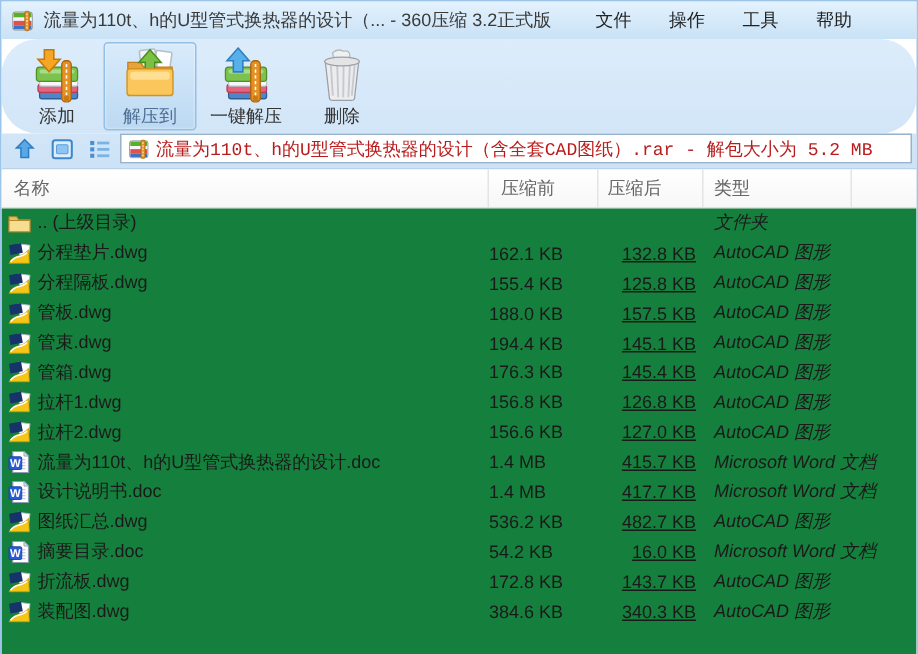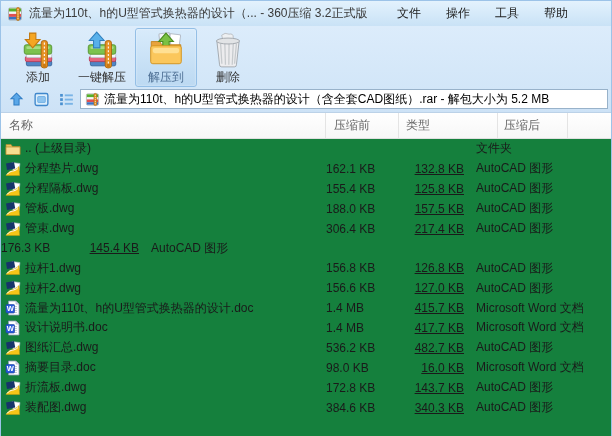--- a/index.html
+++ b/index.html
@@ -30,20 +30,21 @@
     white-space:nowrap; overflow:hidden;
   }
   .menu-bar { margin-left:auto; display:flex; gap:23px; padding-right:36px; }
   .menu-item { color:#222; cursor:default; padding:2px 1px; }
   
   .toolbar {
     height:63px; flex:0 0 63px;
     background:linear-gradient(#dcecfb,#d2e6f8);
     display:flex; align-items:stretch;
     padding:2px 0 2px 6px;
+    border-radius:24px;
   }
   .tbtn {
     min-width:62px; padding:2px 8px 0;
     display:flex; flex-direction:column; align-items:center;
     border:1px solid transparent; border-radius:3px;
     cursor:default;
   }
   .tbtn .ticon { width:38px; height:38px; display:block; }
   .tbtn .ticon svg { width:38px; height:38px; display:block; }
   .tbtn .tlabel { margin-top:0px; color:#333; }
@@ -67,21 +68,21 @@
     border-radius:2px; cursor:default;
   }
   .nav-btn svg { width:17px; height:17px; display:block; }
   .address-field {
     flex:1; height:20px;
     background:#fff; border:1px solid #98b2ca;
     display:flex; align-items:center; gap:4px;
     padding:0 4px; overflow:hidden; white-space:nowrap;
   }
   .address-field .arc-ic { width:15px; height:15px; flex:0 0 15px; }
-  .address-text { color:#000000; white-space:nowrap; }
+  .address-text { color:#b91c1c; white-space:nowrap;font-family:Liberation Mono, monospace; }
   
   .list-header {
     height:26px; flex:0 0 26px;
     display:flex; align-items:center;
     background:linear-gradient(#ffffff,#f7f7f7);
     border-bottom:1px solid #e0e0e0;
     color:#666;
   }
   .hcell { height:100%; display:flex; align-items:center; border-right:1px solid #e4e4e4; }
   .h-name  { width:325px; padding-left:8px; }
@@ -90,21 +91,21 @@
   .h-type  { width:99px;  padding-left:7px; }
   .h-rest  { flex:1; border-right:none; }
   
   .file-list { flex:1; background:#15803d; overflow:hidden; }
   .row { height:19.9px; display:flex; align-items:center; cursor:default; }
   .cell { overflow:hidden; white-space:nowrap; }
   .c-name { width:325px; display:flex; align-items:center; gap:4px; padding-left:4px; }
   .c-name .ficon, .c-name .ficon svg { width:16px; height:16px; flex:0 0 16px; display:block; }
   .c-before { width:73px; text-align:left; padding-right:3px; }
   .c-after  { width:70px; text-align:right; padding-right:5px;text-decoration:underline; }
-  .c-type   { flex:1; padding-left:7px; }
+  .c-type   { flex:1; padding-left:7px;font-style:italic; }
 </style>
 </head>
 <body>
 
 <div class="window">
 
   <div class="titlebar">
     <span class="app-ic">
       <svg viewBox="0 0 16 16">
         <rect x="1.5" y="2" width="13" height="12" rx="1.5" fill="#fff" stroke="#888" stroke-width="0.6"></rect>
@@ -135,52 +136,52 @@
             <rect x="5" y="13" width="26" height="9" rx="2" fill="#7cc24e" stroke="#4e8f2a" stroke-width="0.8"></rect>
             <rect x="7" y="14.5" width="22" height="2.5" rx="1" fill="#a8dd85"></rect>
             <rect x="21" y="9" width="6" height="26" rx="2.5" fill="#e59022" stroke="#a8620d" stroke-width="0.8"></rect>
             <path d="M24,11 V31" stroke="#fff" stroke-width="1" stroke-dasharray="2 1.6"></path>
             <rect x="22.5" y="31" width="3" height="4" rx="1" fill="#c97a14"></rect>
             <path d="M10,2 h6 v6 h4 l-7,8 -7,-8 h4 z" fill="#f5a623" stroke="#c47a10" stroke-width="1"></path>
           </svg>
         </span>
     <span class="tlabel">添加</span>
   </div>
-      <div class="tbtn">
-    <span class="ticon">
-          <svg viewBox="0 0 36 36">
-            <rect x="7" y="28" width="24" height="5" rx="1.5" fill="#4f86c6" stroke="#2f5e96" stroke-width="0.8"></rect>
-            <rect x="6" y="24" width="25" height="5" rx="1.5" fill="#e4647e" stroke="#b93a55" stroke-width="0.8"></rect>
-            <rect x="7" y="21" width="24" height="4" rx="1" fill="#f6f8fa" stroke="#b9c4cf" stroke-width="0.8"></rect>
-            <rect x="5" y="13" width="26" height="9" rx="2" fill="#7cc24e" stroke="#4e8f2a" stroke-width="0.8"></rect>
-            <rect x="7" y="14.5" width="22" height="2.5" rx="1" fill="#a8dd85"></rect>
-            <rect x="21" y="9" width="6" height="26" rx="2.5" fill="#e59022" stroke="#a8620d" stroke-width="0.8"></rect>
-            <path d="M24,11 V31" stroke="#fff" stroke-width="1" stroke-dasharray="2 1.6"></path>
-            <rect x="22.5" y="31" width="3" height="4" rx="1" fill="#c97a14"></rect>
-            <path d="M13,1 l7,8 h-4 v7 h-6 V9 H6 z" fill="#58b0ea" stroke="#2f7fbe" stroke-width="1"></path>
-          </svg>
-        </span>
-    <span class="tlabel">一键解压</span>
-  </div>
       <div class="tbtn selected">
     <span class="ticon">
           <svg viewBox="0 0 36 36">
             <g transform="rotate(8 26 10)">
               <rect x="21" y="3" width="10" height="13" rx="1" fill="#fff" stroke="#b6bec9"></rect>
             </g>
             <g transform="rotate(-7 17 9)">
               <rect x="12" y="2" width="10" height="13" rx="1" fill="#f2f5f8" stroke="#b6bec9"></rect>
             </g>
             <path d="M4,10 h8 l2,3 h18 v4 H4 Z" fill="#e8a33d" stroke="#c07f1a" stroke-width="0.8"></path>
             <path d="M18,2 l7,8 h-4 v8 h-6 v-8 h-4 z" fill="#7ac143" stroke="#4a8c1f" stroke-width="1"></path>
             <rect x="3.5" y="14" width="29" height="17" rx="2" fill="#fbc75c" stroke="#d2941f" stroke-width="0.9"></rect>
             <rect x="5.5" y="16" width="25" height="5" rx="2" fill="#ffe093"></rect>
           </svg>
         </span>
     <span class="tlabel">解压到</span>
+  </div>
+      <div class="tbtn">
+    <span class="ticon">
+          <svg viewBox="0 0 36 36">
+            <rect x="7" y="28" width="24" height="5" rx="1.5" fill="#4f86c6" stroke="#2f5e96" stroke-width="0.8"></rect>
+            <rect x="6" y="24" width="25" height="5" rx="1.5" fill="#e4647e" stroke="#b93a55" stroke-width="0.8"></rect>
+            <rect x="7" y="21" width="24" height="4" rx="1" fill="#f6f8fa" stroke="#b9c4cf" stroke-width="0.8"></rect>
+            <rect x="5" y="13" width="26" height="9" rx="2" fill="#7cc24e" stroke="#4e8f2a" stroke-width="0.8"></rect>
+            <rect x="7" y="14.5" width="22" height="2.5" rx="1" fill="#a8dd85"></rect>
+            <rect x="21" y="9" width="6" height="26" rx="2.5" fill="#e59022" stroke="#a8620d" stroke-width="0.8"></rect>
+            <path d="M24,11 V31" stroke="#fff" stroke-width="1" stroke-dasharray="2 1.6"></path>
+            <rect x="22.5" y="31" width="3" height="4" rx="1" fill="#c97a14"></rect>
+            <path d="M13,1 l7,8 h-4 v7 h-6 V9 H6 z" fill="#58b0ea" stroke="#2f7fbe" stroke-width="1"></path>
+          </svg>
+        </span>
+    <span class="tlabel">一键解压</span>
   </div>
       <div class="tbtn">
     <span class="ticon">
           <svg viewBox="0 0 36 36">
             <path d="M12,4 q3,-3 7,-1 q4,-1 4,3 l-1,2 H13 Z" fill="#eef0f2" stroke="#b4b8bc" stroke-width="0.8"></path>
             <path d="M7.5,10 L10,32 q0,2 2,2 h12 q2,0 2,-2 L28.5,10" fill="#ececee" stroke="#9aa0a6" stroke-width="0.8"></path>
             <path d="M11,12 l1.2,19 M15,12 l0.6,20 M19,12 l-0.2,20 M23,12 l-1,20 M26,12 l-1.8,19" stroke="#c6cacd" stroke-width="1.2" fill="none"></path>
             <ellipse cx="18" cy="9.5" rx="11" ry="2.8" fill="#e2e4e6" stroke="#9aa0a6" stroke-width="0.8"></ellipse>
           </svg>
         </span>
@@ -228,22 +229,22 @@
           <path d="M11,3 V13" stroke="#fff" stroke-width="0.7" stroke-dasharray="1.2 1"></path>
         </svg>
       </span>
       <span class="address-text">流量为110t、h的U型管式换热器的设计（含全套CAD图纸）.rar - 解包大小为 5.2 MB</span>
     </div>
   </div>
 
   <div class="list-header">
     <div class="hcell h-name">名称</div>
     <div class="hcell h-before">压缩前</div>
+    <div class="hcell h-after">压缩后</div>
     <div class="hcell h-type">类型</div>
-    <div class="hcell h-after">压缩后</div>
     <div class="hcell h-rest"></div>
   </div>
 
   <div class="file-list">
       <div class="row">
     <div class="cell c-name">
       <span class="ficon">
             <svg viewBox="0 0 16 16">
               <path d="M1,3.5 h5 l1.5,2 H15 v8 H1 Z" fill="#e9c05f" stroke="#b18a2e" stroke-width="0.7"></path>
               <path d="M1,6 h14 v7.5 H1 Z" fill="#f7dd90" stroke="#b18a2e" stroke-width="0.7"></path>
@@ -308,25 +309,36 @@
       <span class="ficon">
             <svg viewBox="0 0 16 16">
               <polygon points="7,1.5 15,2.5 14,10 8,9" fill="#ffffff" stroke="#aab6c8" stroke-width="0.6"></polygon>
               <polygon points="1,2.5 9,1 10.2,7.5 2,9" fill="#16346a"></polygon>
               <path d="M1,14.5 C5,7.5 9,11.5 14,5.5 L14.6,14.5 Z" fill="#f5c518" stroke="#c79a00" stroke-width="0.5"></path>
               <path d="M2,13.5 C6,8.5 9,11.5 13,7.5" fill="none" stroke="#ffffff" stroke-width="1"></path>
             </svg>
           </span>
       <span class="txt">管束.dwg</span>
     </div>
-    <div class="cell c-before">306.4 KB</div>
-    <div class="cell c-after">217.4 KB</div>
-    <div class="cell c-type">AutoCAD 图形</div>
-  </div>
-      <div class="row">
+    <div class="cell c-before">194.4 KB</div>
+    <div class="cell c-after">145.1 KB</div>
+    <div class="cell c-type">AutoCAD 图形</div>
+  </div>
+      <div class="row">
+    <div class="cell c-name">
+      <span class="ficon">
+            <svg viewBox="0 0 16 16">
+              <polygon points="7,1.5 15,2.5 14,10 8,9" fill="#ffffff" stroke="#aab6c8" stroke-width="0.6"></polygon>
+              <polygon points="1,2.5 9,1 10.2,7.5 2,9" fill="#16346a"></polygon>
+              <path d="M1,14.5 C5,7.5 9,11.5 14,5.5 L14.6,14.5 Z" fill="#f5c518" stroke="#c79a00" stroke-width="0.5"></path>
+              <path d="M2,13.5 C6,8.5 9,11.5 13,7.5" fill="none" stroke="#ffffff" stroke-width="1"></path>
+            </svg>
+          </span>
+      <span class="txt">管箱.dwg</span>
+    </div>
     <div class="cell c-before">176.3 KB</div>
     <div class="cell c-after">145.4 KB</div>
     <div class="cell c-type">AutoCAD 图形</div>
   </div>
       <div class="row">
     <div class="cell c-name">
       <span class="ficon">
             <svg viewBox="0 0 16 16">
               <polygon points="7,1.5 15,2.5 14,10 8,9" fill="#ffffff" stroke="#aab6c8" stroke-width="0.6"></polygon>
               <polygon points="1,2.5 9,1 10.2,7.5 2,9" fill="#16346a"></polygon>
@@ -412,21 +424,21 @@
             <svg viewBox="0 0 16 16">
               <path d="M3.5,1 H11 l3,3 V15 H3.5 Z" fill="#ffffff" stroke="#8e9cb2" stroke-width="0.8"></path>
               <path d="M11,1 V4 h3 Z" fill="#dce4ef" stroke="#8e9cb2" stroke-width="0.6"></path>
               <path d="M6,6.5 H12 M6,8.5 H12 M6,10.5 H12 M6,12.5 H12" stroke="#b9c2cf" stroke-width="0.8"></path>
               <rect x="1" y="4.5" width="8.5" height="8.5" rx="1" fill="#2a5bd7" stroke="#1b3f9e" stroke-width="0.6"></rect>
               <text x="5.2" y="11.3" font-size="7.5" fill="#fff" text-anchor="middle" font-weight="bold" font-family="sans-serif">W</text>
             </svg>
           </span>
       <span class="txt">摘要目录.doc</span>
     </div>
-    <div class="cell c-before">98.0 KB</div>
+    <div class="cell c-before">54.2 KB</div>
     <div class="cell c-after">16.0 KB</div>
     <div class="cell c-type">Microsoft Word 文档</div>
   </div>
       <div class="row">
     <div class="cell c-name">
       <span class="ficon">
             <svg viewBox="0 0 16 16">
               <polygon points="7,1.5 15,2.5 14,10 8,9" fill="#ffffff" stroke="#aab6c8" stroke-width="0.6"></polygon>
               <polygon points="1,2.5 9,1 10.2,7.5 2,9" fill="#16346a"></polygon>
               <path d="M1,14.5 C5,7.5 9,11.5 14,5.5 L14.6,14.5 Z" fill="#f5c518" stroke="#c79a00" stroke-width="0.5"></path>

